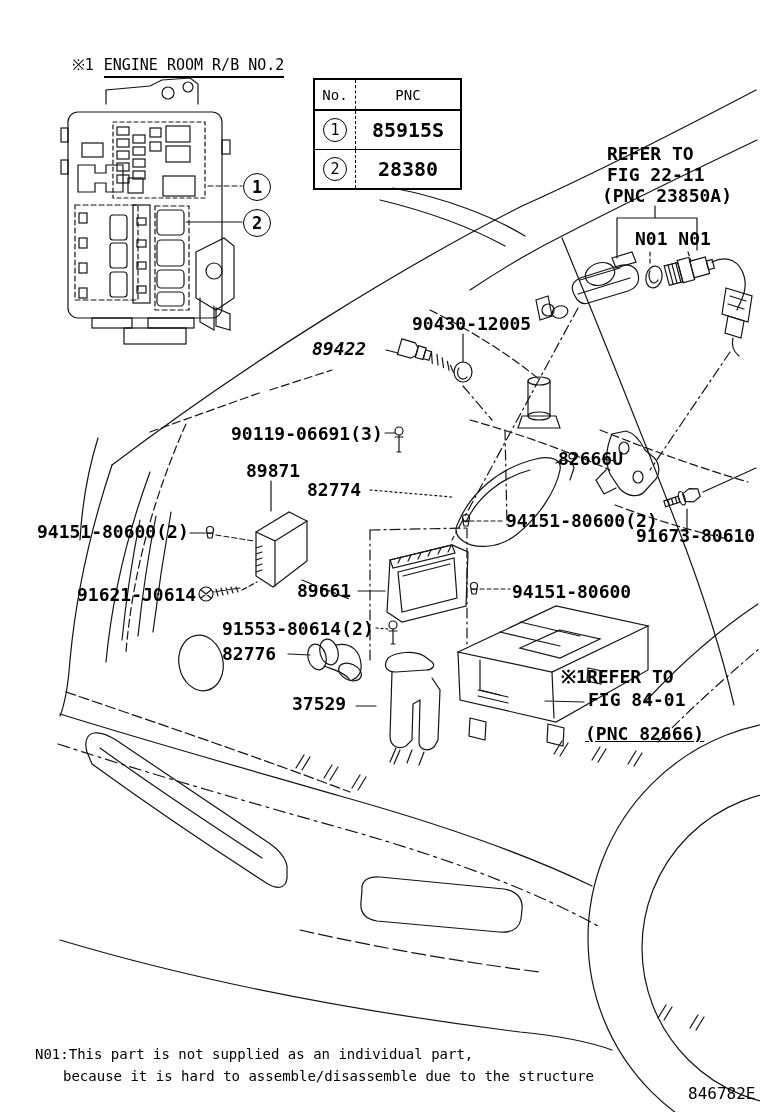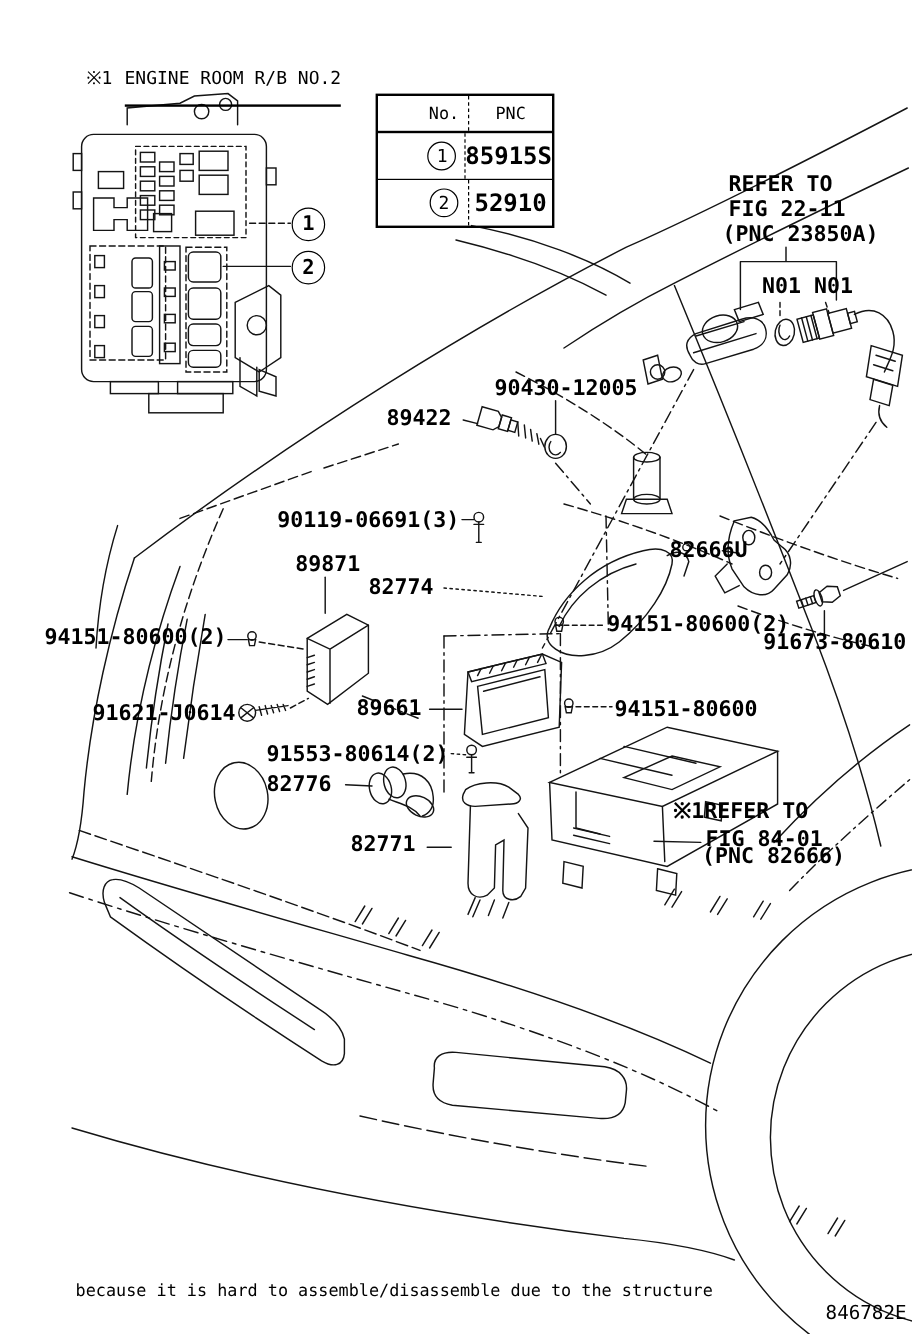--- a/index.html
+++ b/index.html
@@ -4,29 +4,29 @@
 <style>
   html,body{margin:0;padding:0;background:#fff;}
   #stage{position:relative;width:760px;height:1112px;background:#fff;overflow:hidden;
          font-family:"DejaVu Sans Mono",monospace;color:#000;}
   #drawing{position:absolute;left:0;top:0;}
   .part-label{position:absolute;font:bold 18px "DejaVu Sans Mono",monospace;white-space:pre;line-height:1;}
   .ref-label{position:absolute;font:bold 18px "DejaVu Sans Mono",monospace;white-space:pre;line-height:1;}
   .note-line{position:absolute;font:14px "DejaVu Sans Mono",monospace;white-space:pre;line-height:1.2;}
   #header{position:absolute;left:36px;top:36px;font:15px "DejaVu Sans Mono",monospace;white-space:pre;}
   #header .marker{margin-right:10px;}
-  #header .title{border-bottom:2px solid #000;padding-bottom:13px;letter-spacing:0px;}
+  #header .title{border-bottom:2px solid #000;padding-bottom:2px;letter-spacing:0px;}
   #doc-code{position:absolute;left:688px;top:1084px;font:16px "DejaVu Sans Mono",monospace;}
   
   #pnc-table{position:absolute;left:313px;top:78px;width:145px;border:2px solid #000;}
   #pnc-table .hrow{display:flex;height:29px;border-bottom:2px solid #000;align-items:center;}
   #pnc-table .row{display:flex;height:38px;align-items:center;}
   #pnc-table .row.first{border-bottom:1.5px solid #000;}
   #pnc-table .cno{width:40px;display:flex;justify-content:center;align-items:center;
-        border-right:1.5px dashed #000;align-self:stretch;font:14px "DejaVu Sans Mono",monospace;padding-left:35px;}
+        border-right:1.5px dashed #000;align-self:stretch;font:14px "DejaVu Sans Mono",monospace;}
   #pnc-table .cpnc{flex:1;display:flex;justify-content:center;align-items:center;font:14px "DejaVu Sans Mono",monospace;}
   #pnc-table .pncval{font:bold 20px "DejaVu Sans Mono",monospace;}
   .circ-num{display:inline-flex;width:22px;height:22px;border:1.5px solid #000;border-radius:50%;
         justify-content:center;align-items:center;font:15px "DejaVu Sans Mono",monospace;}
   .callout{position:absolute;width:26px;height:26px;border:1.6px solid #000;border-radius:50%;
         display:flex;justify-content:center;align-items:center;font:bold 17px "DejaVu Sans Mono",monospace;background:#fff;}
 </style>
 </head>
 <body>
 
@@ -312,49 +312,50 @@
         </div>
       <div class="cpnc">
           <span class="pncval">85915S</span>
         </div>
     </div>
     <div class="row">
       <div class="cno">
           <span class="circ-num">2</span>
         </div>
       <div class="cpnc">
-          <span class="pncval">52910</span>
+          <span class="pncval">28380</span>
         </div>
     </div>
   </div>
 
   <div class="callout" style="left:243px;top:173px;">1</div>
   <div class="callout" style="left:243px;top:209px;">2</div>
 
   <div id="labels-layer">
       <div class="part-label" style="left: 412px; top: 315px;">90430-12005</div>
-      <div class="part-label" style="left: 322px; top: 340px;">89422</div>
+      <div class="part-label" style="left: 312px; top: 340px; font-style: italic;">89422</div>
       <div class="part-label" style="left: 231px; top: 425px;">90119-06691(3)</div>
       <div class="part-label" style="left: 246px; top: 462px;">89871</div>
       <div class="part-label" style="left: 307px; top: 481px;">82774</div>
       <div class="part-label" style="left: 516px; top: 450px; margin-left: 42px;">82666U</div>
       <div class="part-label" style="left: 506px; top: 512px;">94151-80600(2)</div>
       <div class="part-label" style="left: 636px; top: 527px;">91673-80610</div>
       <div class="part-label" style="left: 37px; top: 523px;">94151-80600(2)</div>
       <div class="part-label" style="left: 77px; top: 586px;">91621-J0614</div>
       <div class="part-label" style="left: 297px; top: 582px;">89661</div>
       <div class="part-label" style="left: 512px; top: 583px;">94151-80600</div>
       <div class="part-label" style="left: 222px; top: 620px;">91553-80614(2)</div>
       <div class="part-label" style="left: 222px; top: 645px;">82776</div>
-      <div class="part-label" style="left: 292px; top: 695px;">82771</div>
+      <div class="part-label" style="left: 292px; top: 695px;">37529</div>
       <div class="ref-label" style="left: 607px; top: 145px;">REFER TO</div>
       <div class="ref-label" style="left: 607px; top: 166px;">FIG 22-11</div>
       <div class="ref-label" style="left: 602px; top: 187px;">(PNC 23850A)</div>
       <div class="ref-label" style="left: 635px; top: 230px; text-align: center;">N01 N01</div>
       <div class="ref-label" style="left: 561px; top: 668px;">※1REFER TO</div>
       <div class="ref-label" style="left: 588px; top: 691px;">FIG 84-01</div>
-      <div class="ref-label" style="left: 585px; top: 705px;">(PNC 82666)</div>
+      <div class="ref-label" style="left: 585px; top: 725px; text-decoration: underline;">(PNC 82666)</div>
     </div>
 
+  <div class="note-line" style="left:35px;top:1046px;">N01:This part is not supplied as an individual part,</div>
   <div class="note-line" style="left:63px;top:1068px;">because it is hard to assemble/disassemble due to the structure</div>
 
   <div id="doc-code">846782E</div>
 </div>
 
 </body></html>

